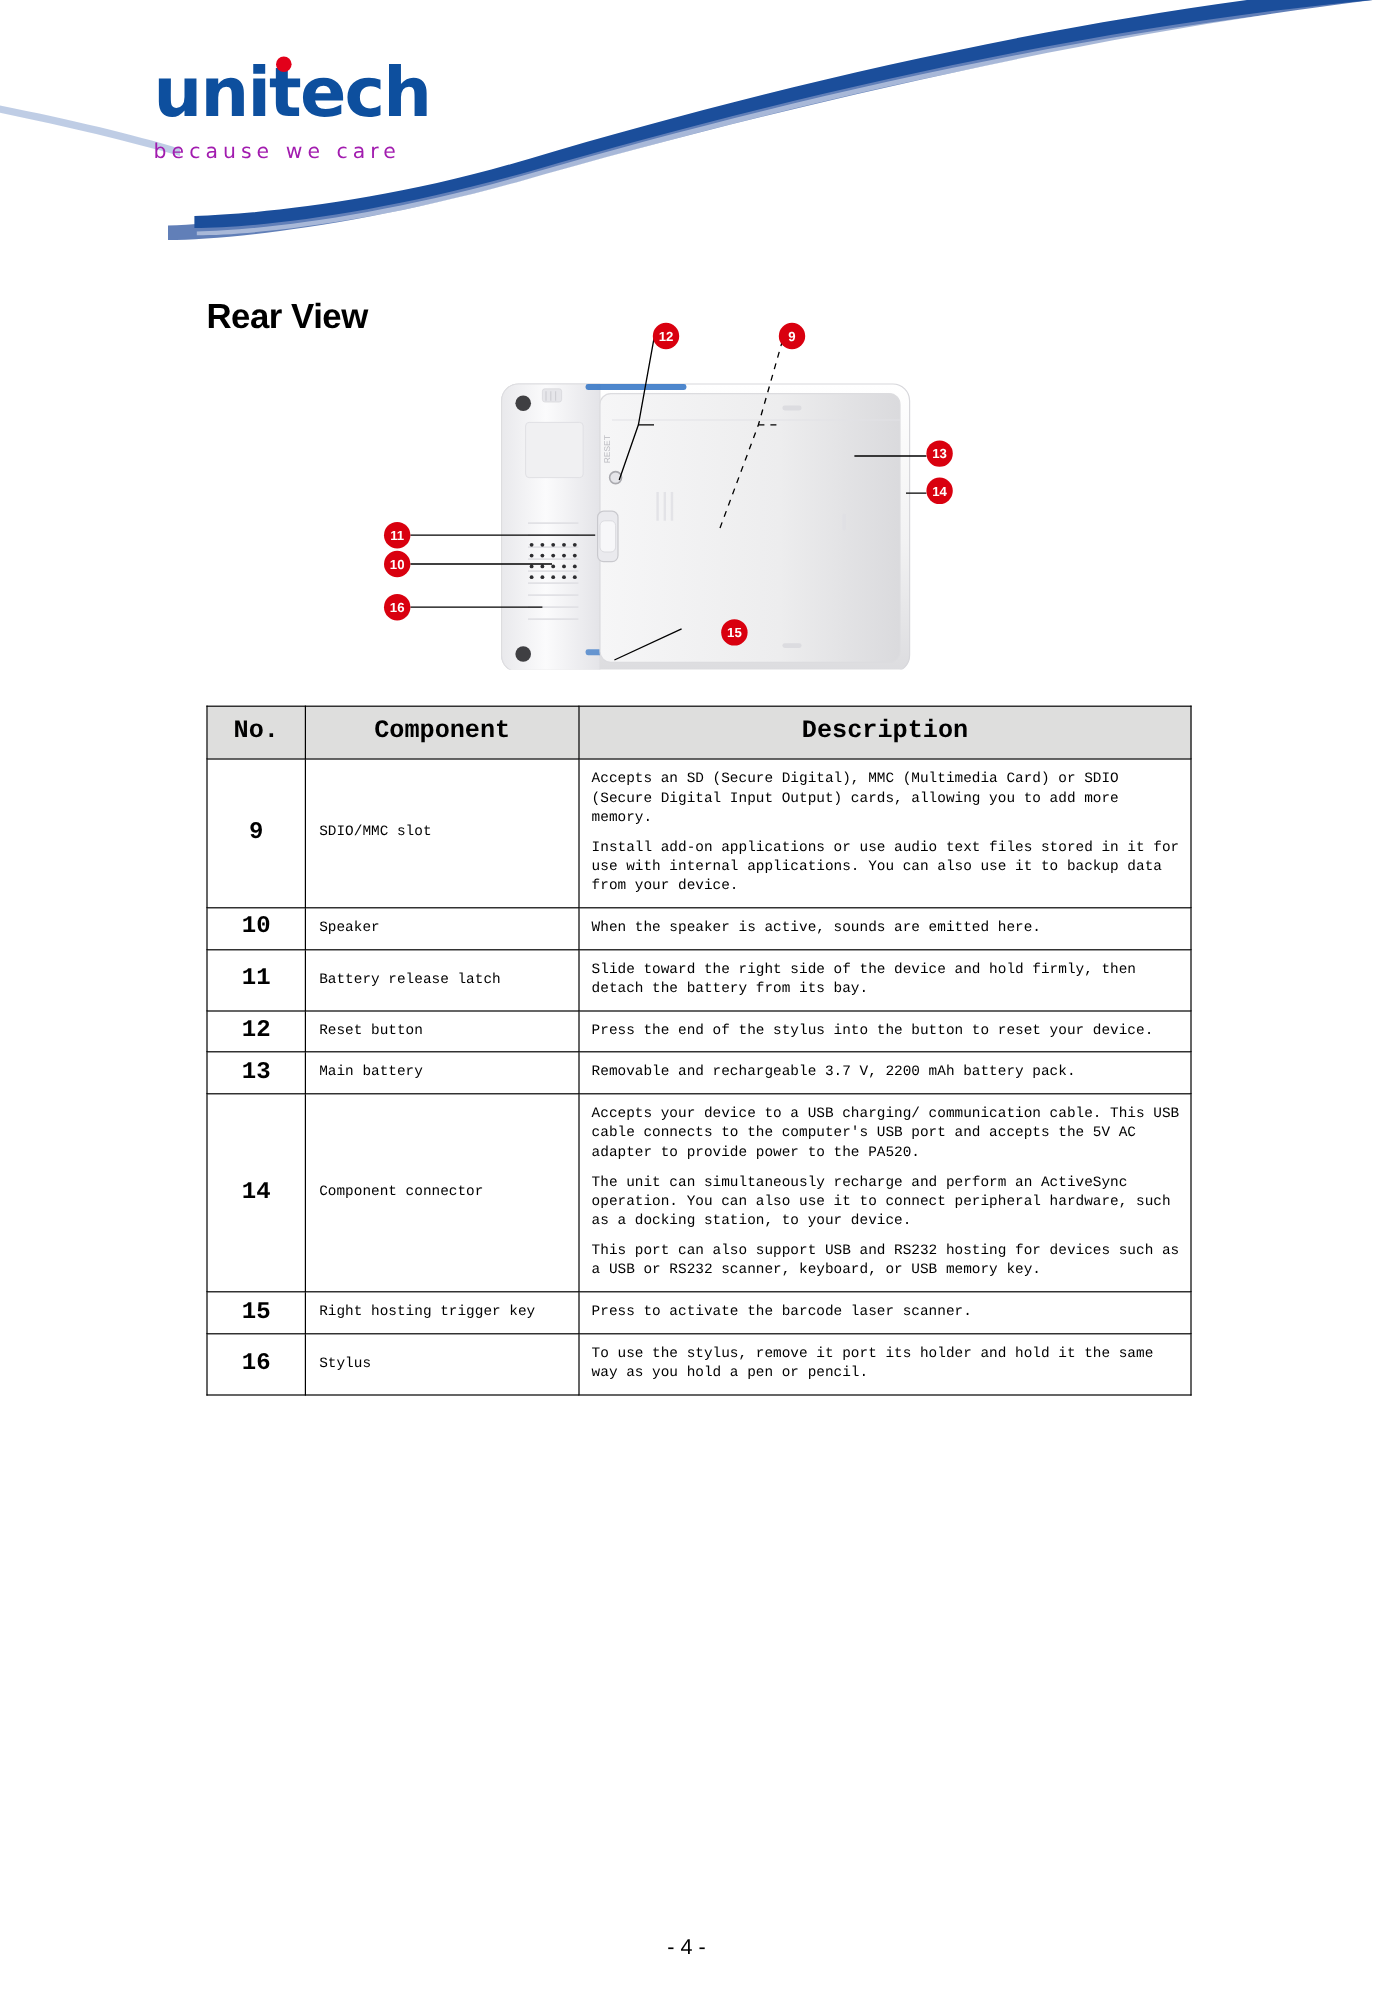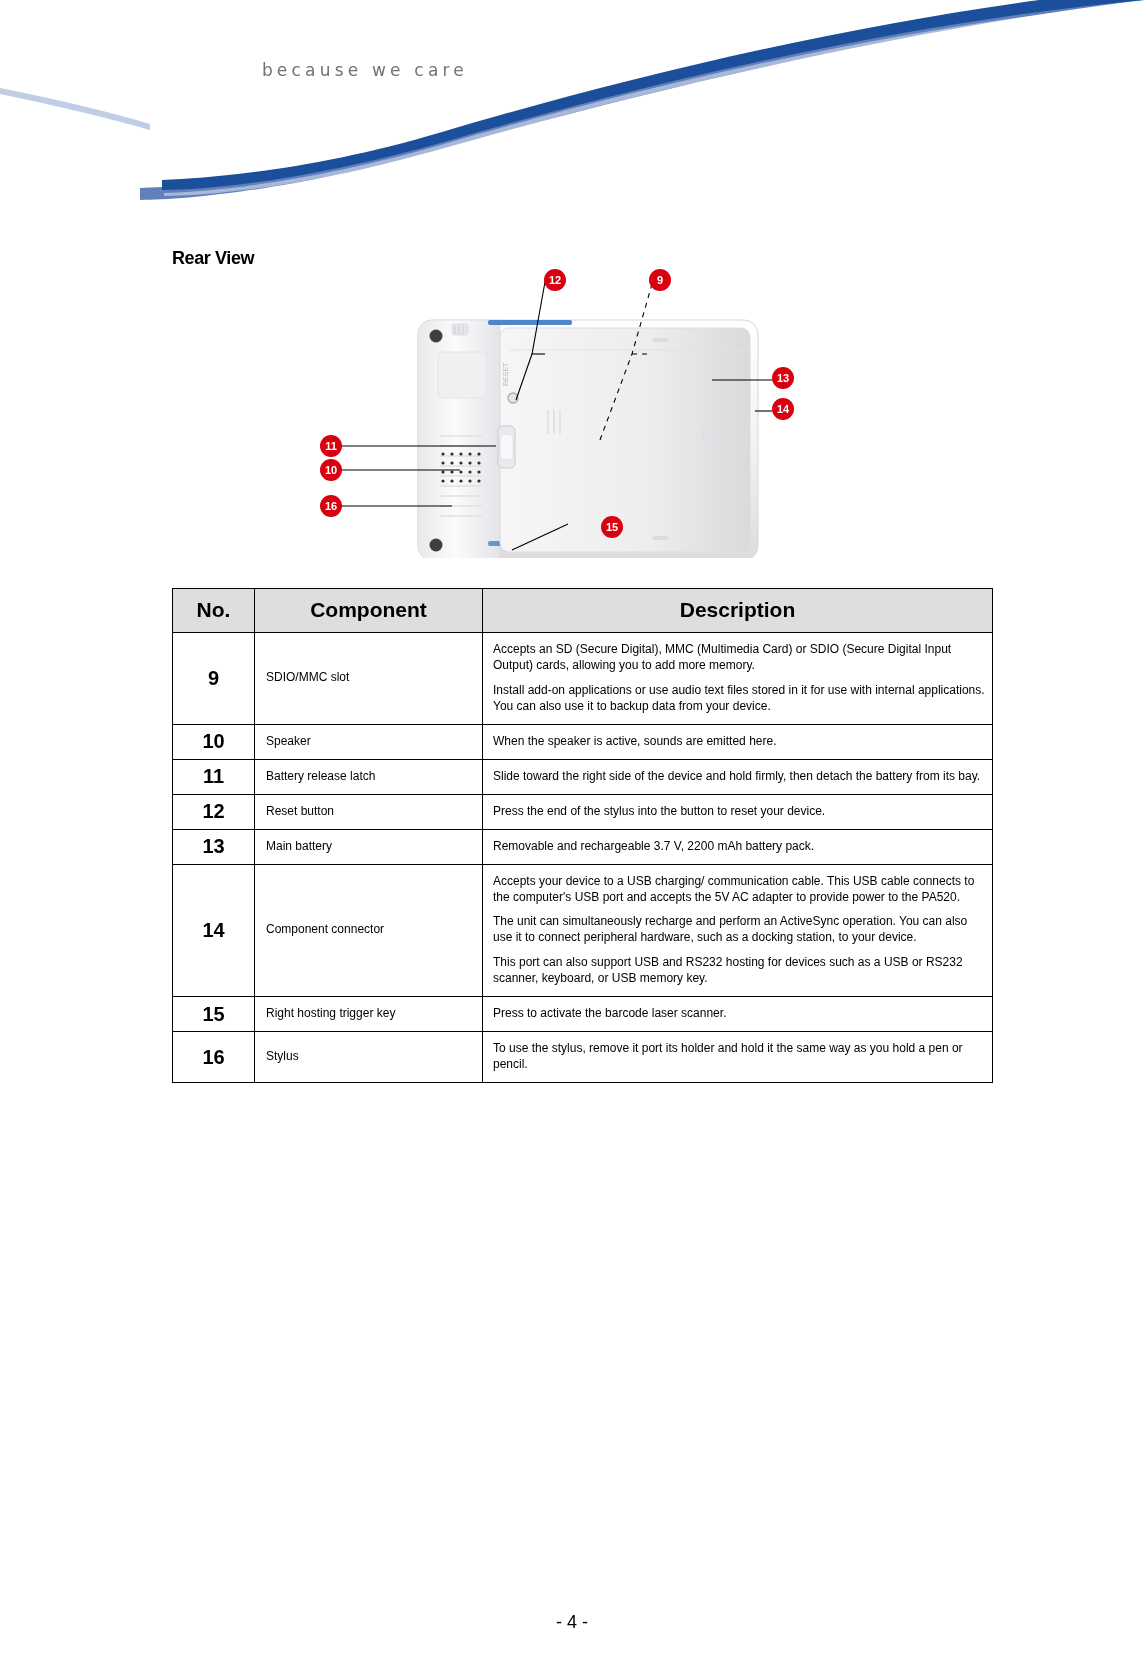--- a/index.html
+++ b/index.html
@@ -48,31 +48,30 @@
     height: 13px;
     border-radius: 50%;
     background: #e2001a;
     left: 102px;
     top: -3px;
   }
   .logo-tagline {
     font-family: "DejaVu Sans", sans-serif;
     font-size: 17px;
     letter-spacing: 4.2px;
-    color: #737373;
+    color: #a21caf;
     margin-top: 10px;
-    text-align: right;
   }
 
   
   .section-title {
     position: absolute;
     left: 172px;
     top: 248px;
-    font-size: 18px;
+    font-size: 29px;
     font-weight: bold;
     letter-spacing: -0.4px;
   }
 
   
   .figure {
     position: absolute;
     left: 300px;
     top: 258px;
     width: 560px;
@@ -81,20 +80,21 @@
   .figure svg { display: block; }
 
   
   .spec-table {
     position: absolute;
     left: 172px;
     top: 588px;
     width: 820px;
     border-collapse: collapse;
     table-layout: fixed;
+    font-family: Liberation Mono, monospace;
   }
   .spec-table th,
   .spec-table td {
     border: 1px solid #000000;
     vertical-align: middle;
     font-size: 12px;
     line-height: 1.33;
   }
   .spec-table thead th {
     background: #dededd;
@@ -147,20 +147,24 @@
     <path d="M1144,0 C906,22 650,82 444,142 C318,178 214,190 162,190
              L162,180 C218,178 322,168 442,132 C650,70 908,10 1144,-12 Z" fill="#1b4e9b"></path>
 
     <path d="M1144,6 C908,28 652,88 446,148 C320,184 216,196 164,196
              L164,193 C216,192 320,180 444,144 C650,84 908,24 1144,3 Z" fill="#ffffff" opacity="0.45"></path>
 
     <path d="M1144,0 L1035,0 C1075,0 1110,-2 1144,-6 Z" fill="#1b4e9b"></path>
   </svg>
 
   <div class="logo-block">
+    <div class="logo-word">
+      <span>unitech</span>
+      <span class="logo-dot"></span>
+    </div>
     <div class="logo-tagline">because we care</div>
   </div>
 </div>
 
 <div class="section-title">Rear View</div>
 
 <div class="figure">
   <svg width="560" height="300" viewBox="0 0 560 300" xmlns="http://www.w3.org/2000/svg">
     <defs>
       <linearGradient id="bodyGrad" x1="0" y1="0" x2="0" y2="1">

